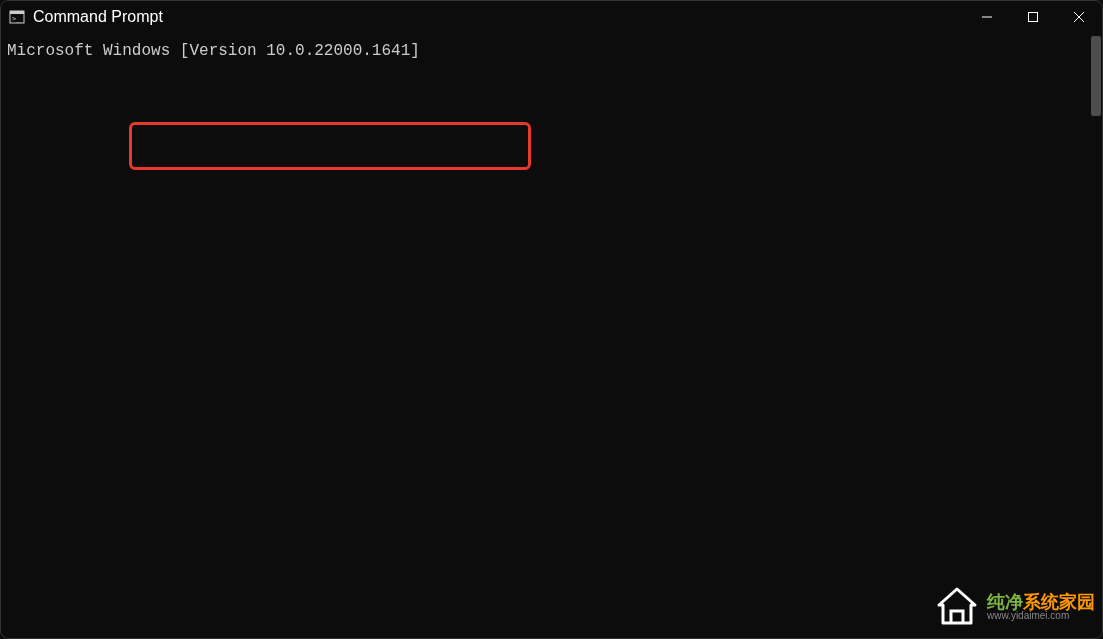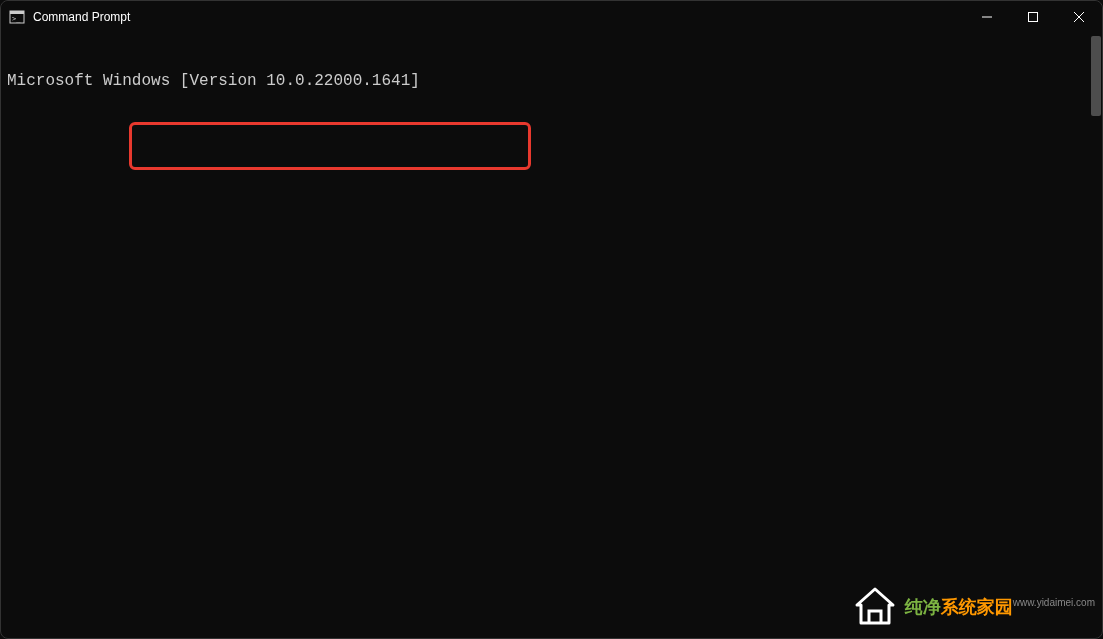--- a/index.html
+++ b/index.html
@@ -46,21 +46,21 @@
       display: flex;
       align-items: center;
       justify-content: center;
     }
     .app-icon svg {
       width: 16px;
       height: 16px;
     }
     .title-text {
       color: #ffffff;
-      font-size: 12px;
+      font-size: 16px;
       font-family: 'Segoe UI', Tahoma, sans-serif;
     }
     .titlebar-controls {
       display: flex;
       height: 100%;
     }
     .control-btn {
       width: 46px;
       height: 32px;
       display: flex;
@@ -74,21 +74,20 @@
       padding: 8px 6px;
       color: #cccccc;
       font-size: 16px;
       line-height: 20px;
       font-family: Consolas, 'Courier New', monospace;
       position: relative;
       white-space: pre;
     }
     .terminal-line {
       display: block;
-      margin-top: 30px;
     }
     .prompt-line {
       position: relative;
     }
     .highlight-box {
       position: absolute;
       border: 3px solid #e8392e;
       border-radius: 6px;
       pointer-events: none;
       left: 128px;
@@ -121,21 +120,21 @@
       align-items: center;
       gap: 6px;
     }
     .watermark-icon {
       width: 48px;
       height: 48px;
       position: relative;
     }
     .watermark-text {
       display: flex;
-      flex-direction: row;
+      flex-direction: column;
       line-height: 1;
       justify-content: space-between;
     }
     .watermark-main {
       font-family: 'Microsoft YaHei', sans-serif;
       font-size: 18px;
       font-weight: bold;
       color: transparent;
       -webkit-text-stroke: 1px rgba(200,200,200,0.5);
     }

